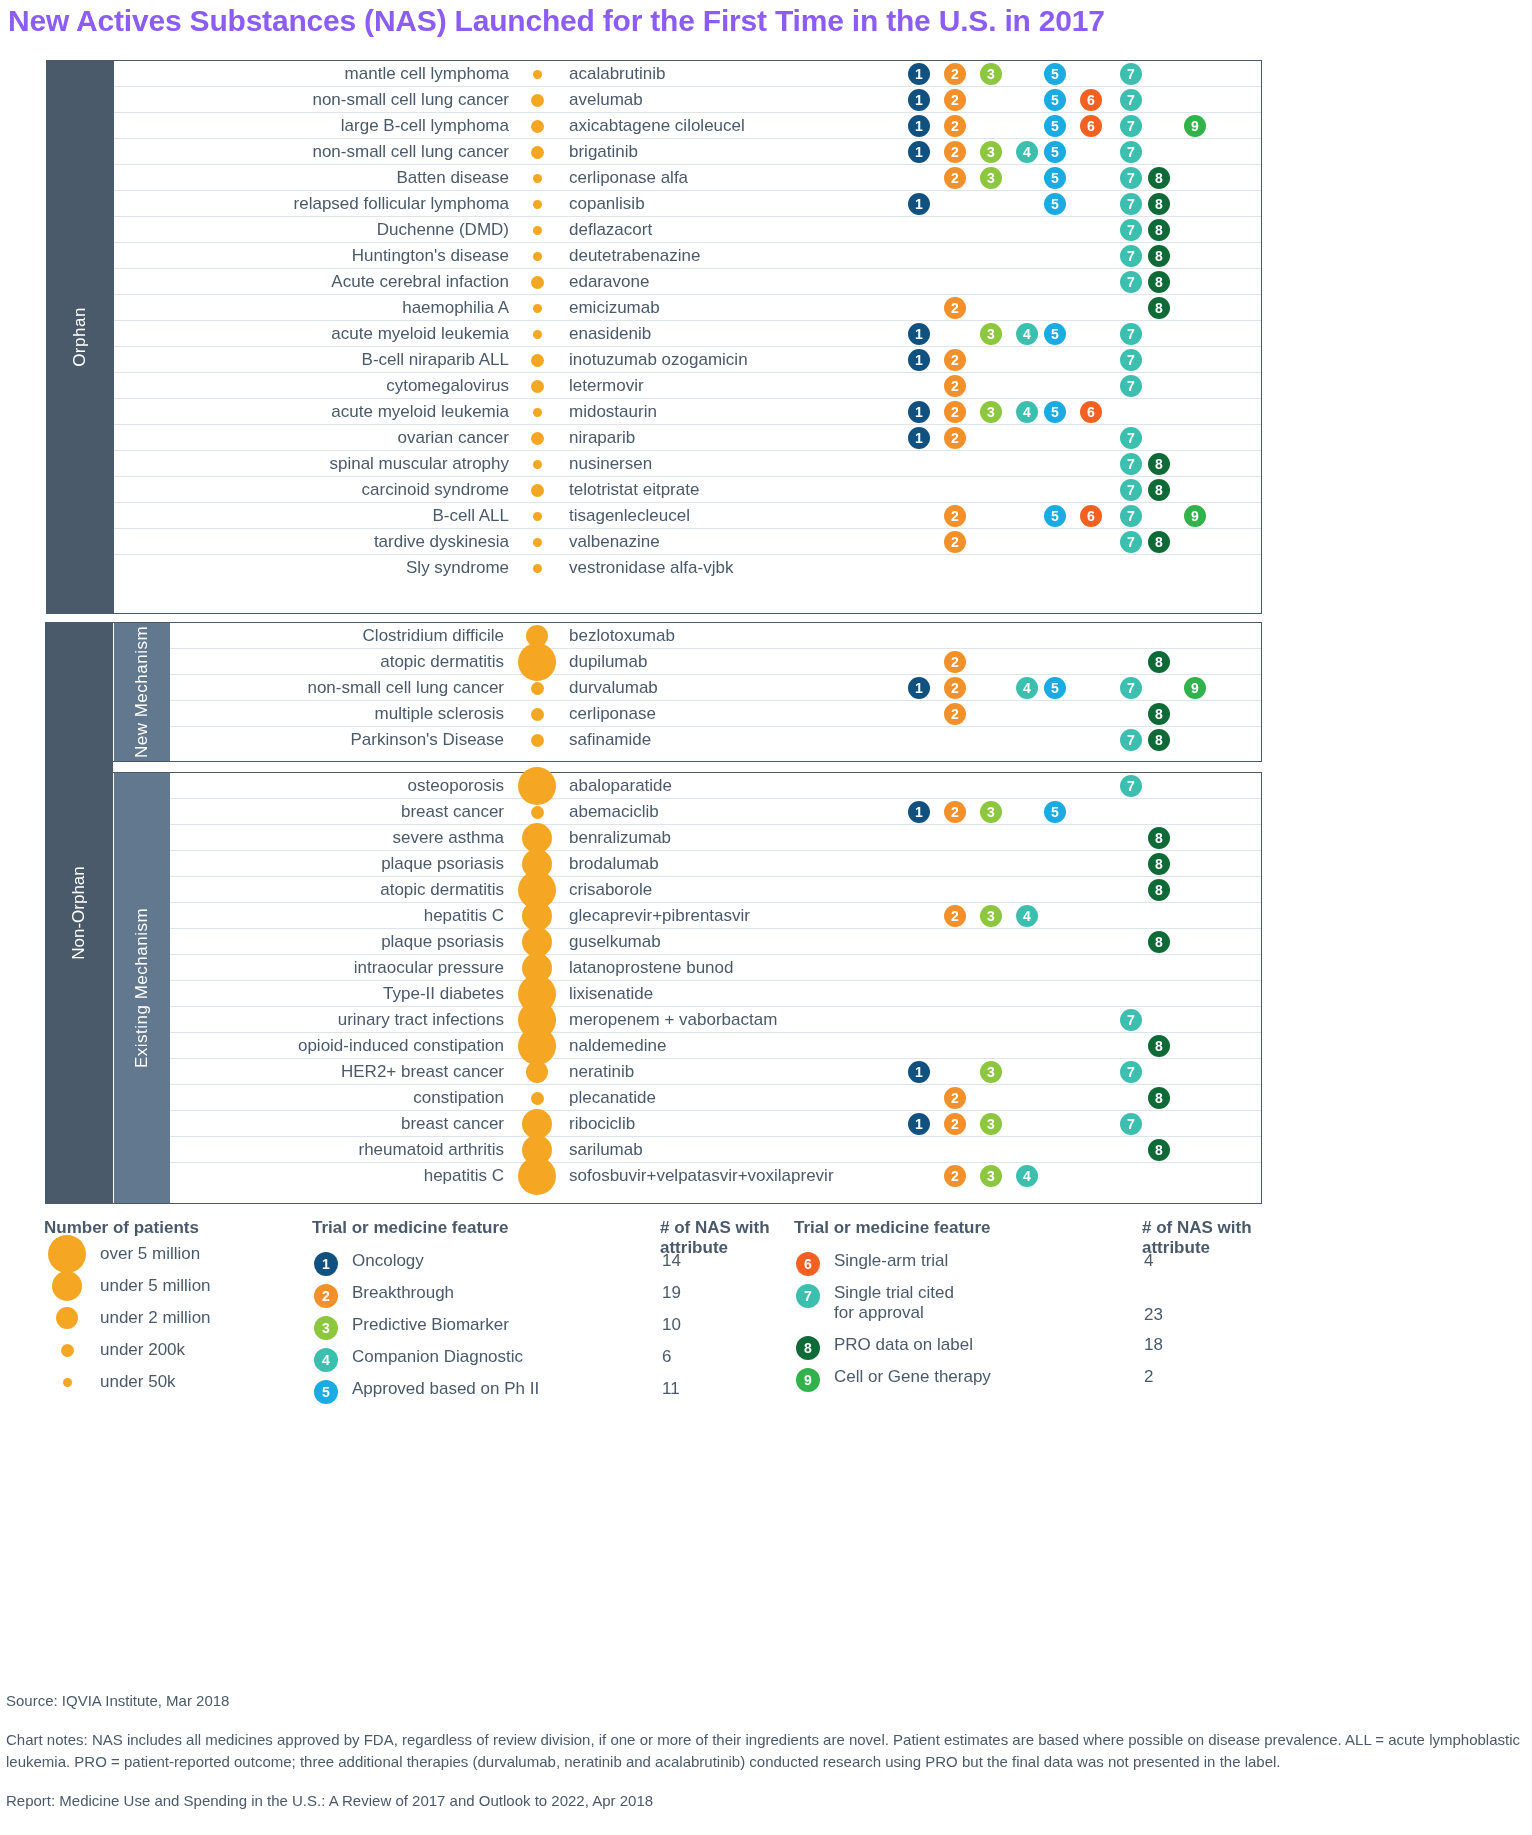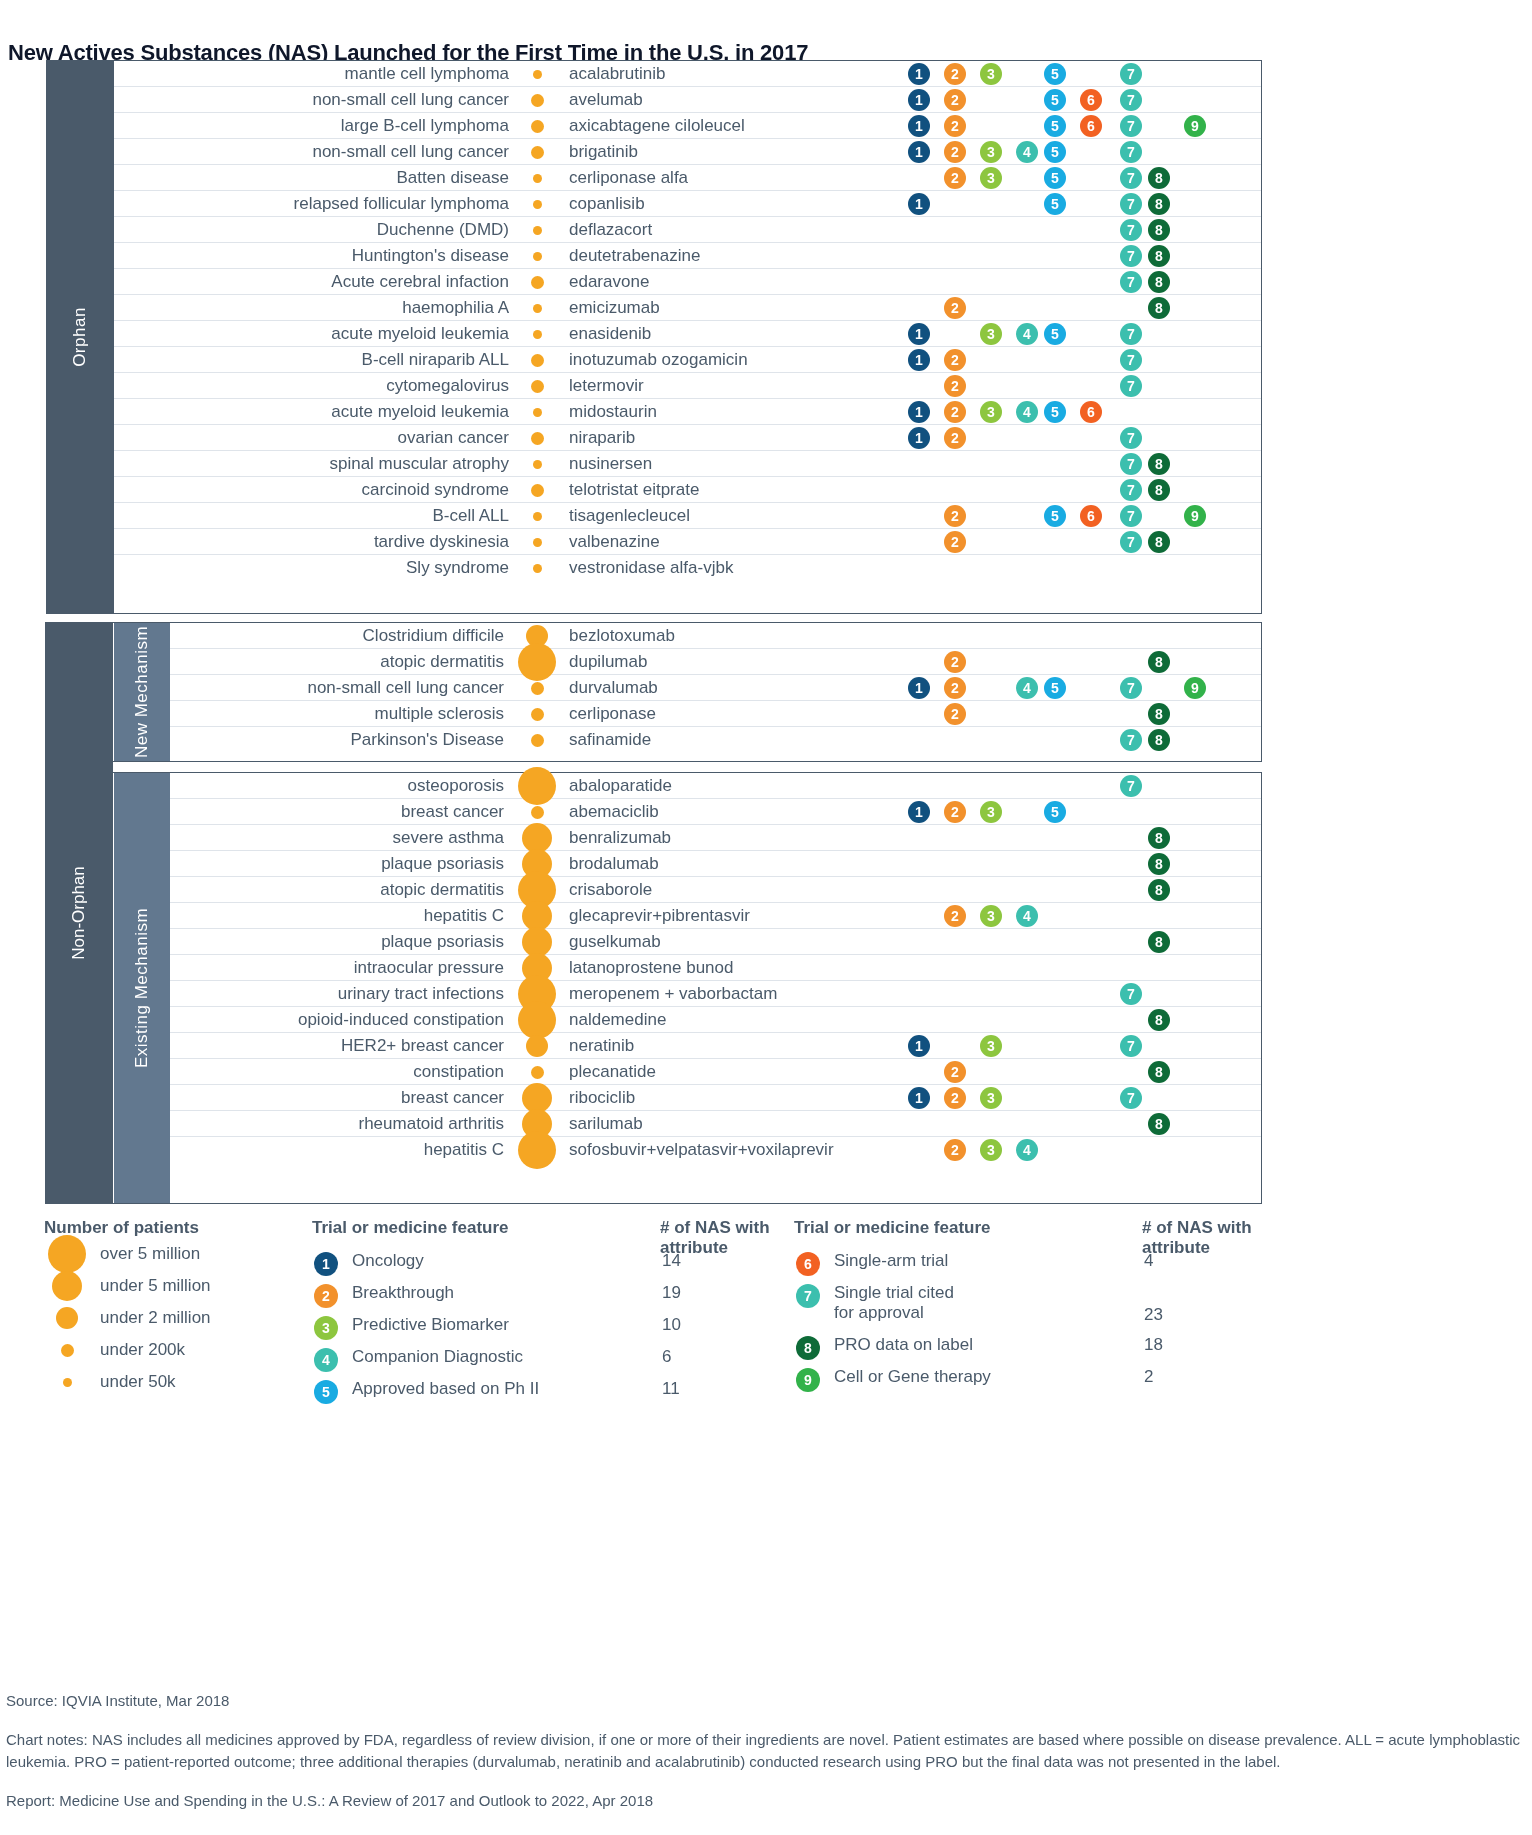--- a/index.html
+++ b/index.html
@@ -8,25 +8,24 @@
     width:1532px; height:1835px;
     background:#ffffff;
     font-family:"Liberation Sans", sans-serif;
     color:#4a5a6a;
     position:relative;
     overflow:hidden;
   }
   
   #title {
     position:absolute; left:8px; top:4px;
-    font-size:22px; font-weight:bold;
-    color:#0f172a;
+    font-size:30px; font-weight:bold;
+    color:#8b5cf6;
     letter-spacing:-0.2px;
     white-space:nowrap;
-    margin-top:36px;
   }
   
   .panel { position:absolute; border:1px solid #4a5a6a; background:#fff; }
   #panel-orphan   { left:46px; top:60px;  width:1216px; height:554px; }
   #panel-newmech  { left:46px; top:622px; width:1216px; height:140px; }
   #panel-exist    { left:46px; top:772px; width:1216px; height:432px; }
 
   .side-band {
     position:absolute; top:0; bottom:0;
     display:flex; align-items:center; justify-content:center;
@@ -481,20 +480,26 @@
           <div class="badge c8" style="background: rgb(14, 107, 56);">8</div>
         </div>
       </div>
       <div class="row">
         <div class="disease">intraocular pressure</div>
         <div class="dotwrap"><span class="pdot" style="width: 30px; height: 30px; background: rgb(245, 166, 35);"></span></div>
         <div class="medicine">latanoprostene bunod</div>
         <div class="badges"></div>
       </div>
       <div class="row">
+        <div class="disease">Type-II diabetes</div>
+        <div class="dotwrap"><span class="pdot" style="width: 38px; height: 38px; background: rgb(245, 166, 35);"></span></div>
+        <div class="medicine">lixisenatide</div>
+        <div class="badges"></div>
+      </div>
+      <div class="row">
         <div class="disease">urinary tract infections</div>
         <div class="dotwrap"><span class="pdot" style="width: 38px; height: 38px; background: rgb(245, 166, 35);"></span></div>
         <div class="medicine">meropenem + vaborbactam</div>
         <div class="badges">
           <div class="badge c7" style="background: rgb(60, 191, 174);">7</div>
         </div>
       </div>
       <div class="row">
         <div class="disease">opioid-induced constipation</div>
         <div class="dotwrap"><span class="pdot" style="width: 38px; height: 38px; background: rgb(245, 166, 35);"></span></div>

